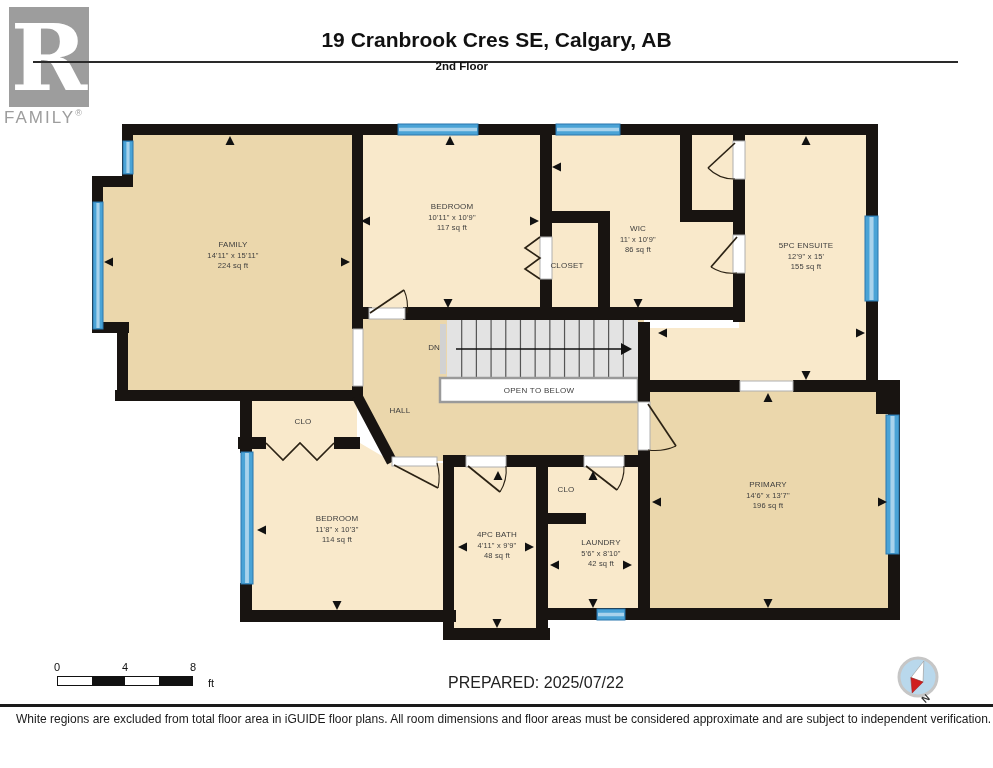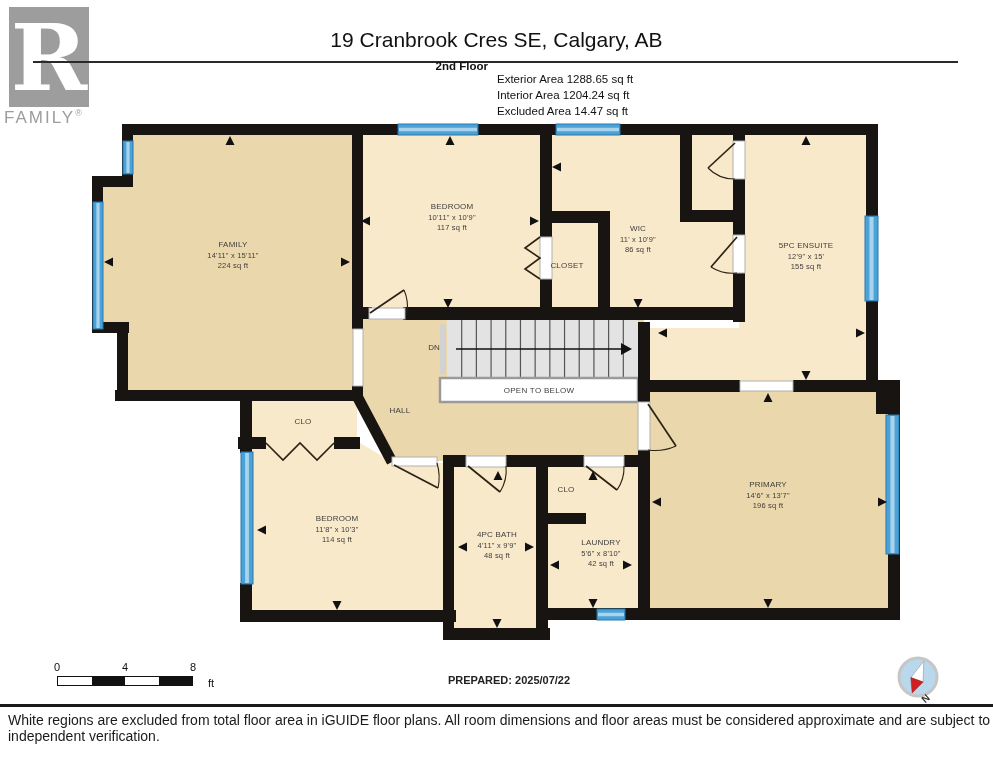--- a/index.html
+++ b/index.html
@@ -6,63 +6,58 @@
   .page{position:relative;width:993px;height:768px;background:#ffffff;
         font-family:"Liberation Sans",sans-serif;overflow:hidden;}
   
   .logo-block{position:absolute;left:9px;top:7px;width:80px;height:100px;background:#9d9d9d;
               color:#fff;text-align:center;}
   .logo-block span{font-family:"DejaVu Serif",serif;font-weight:bold;font-size:92px;line-height:102px;}
   .logo-text{position:absolute;left:4px;top:108px;width:120px;color:#9d9d9d;font-size:17px;
              letter-spacing:2px;}
   .logo-text sup{font-size:9px;letter-spacing:0;}
   
-  .title{position:absolute;left:0;right:0;top:28px;text-align:center;font-size:21px;font-weight:normal;color:#111;}
+  .title{position:absolute;left:0;right:0;top:28px;text-align:center;font-size:21px;font-weight:bold;color:#111;}
   .hr{position:absolute;left:33px;top:61px;width:925px;height:2px;background:#2a2a2a;}
   .floor-label{position:absolute;left:388px;top:60px;width:100px;text-align:right;font-size:11.5px;font-weight:bold;color:#111;}
   .stats{position:absolute;left:497px;top:71px;font-size:11.5px;color:#111;line-height:16.2px;}
   
   #plan{position:absolute;left:0;top:0;}
   
   .scalebar{position:absolute;left:57px;top:661px;width:136px;height:32px;font-size:11px;color:#111;}
   .scalebar .t{position:absolute;top:0;transform:translateX(-50%);}
   .scalebar .t0{left:0;} .scalebar .t1{left:68px;} .scalebar .t2{left:136px;}
   .sbar{position:absolute;left:0;top:15px;width:136px;height:10px;border:1.5px solid #111;
         box-sizing:border-box;display:flex;}
   .sbar div{flex:1 0 25%;} .sbar .b{background:#111;} .sbar .w{background:#fff;}
   .sunit{position:absolute;left:143px;top:16px;margin-left:8px;}
   
-  .prepared{position:absolute;left:448px;top:674px;font-size:11px;font-weight:bold;color:#222;}
+  .prepared{position:absolute;left:448px;top:674px;font-size:16px;font-weight:normal;color:#222;}
   .footer-line{position:absolute;left:0;top:704px;width:993px;height:3px;background:#1a1a1a;}
-  .disclaimer{position:absolute;left:8px;top:712px;font-size:14px;color:#1a1a1a;}
+  .disclaimer{position:absolute;left:16px;top:712px;font-size:12px;color:#1a1a1a;}
   
   .compass{position:absolute;left:895px;top:655px;width:52px;height:52px;}
   .compass .n{position:absolute;left:27px;top:38px;font-size:10px;font-weight:bold;color:#333;
               transform:rotate(-42deg);display:inline-block;}
 </style>
 </head>
 <body>
 
 <div class="page">
 
   <div class="logo-block">
     <span>R</span>
   </div>
   <div class="logo-text">
     <span>FAMILY</span><sup>®</sup>
   </div>
 
   <div class="title">19 Cranbrook Cres SE, Calgary, AB</div>
   <div class="hr"></div>
   <div class="floor-label">2nd Floor</div>
-  <div class="stats">
-    <div>Exterior Area 1288.65 sq ft</div>
-    <div>Interior Area 1204.24 sq ft</div>
-    <div>Excluded Area 14.47 sq ft</div>
-  </div>
 
   <svg id="plan" width="993" height="768" viewBox="0 0 993 768">
       <polygon points="128,130 357,130 357,395 120,395 120,328 98,328 98,182 128,182" fill="#ebd7ac"></polygon>
       <polygon points="357,130 546,130 546,314 357,314" fill="#f9e9cb"></polygon>
       <polygon points="546,217 604,217 604,314 546,314" fill="#f9e9cb"></polygon>
       <polygon points="546,130 686,130 686,216 739,216 739,316 604,316 604,217 546,217" fill="#f9e9cb"></polygon>
       <polygon points="686,130 739,130 739,216 686,216" fill="#f9e9cb"></polygon>
       <polygon points="739,130 872,130 872,386 644,386 644,328 739,328" fill="#f9e9cb"></polygon>
       <polygon points="357,310 644,310 644,461 390,461 355,398 357,390" fill="#ebd7ac"></polygon>
       <polygon points="246,396 357,396 357,443 246,443" fill="#f9e9cb"></polygon>

